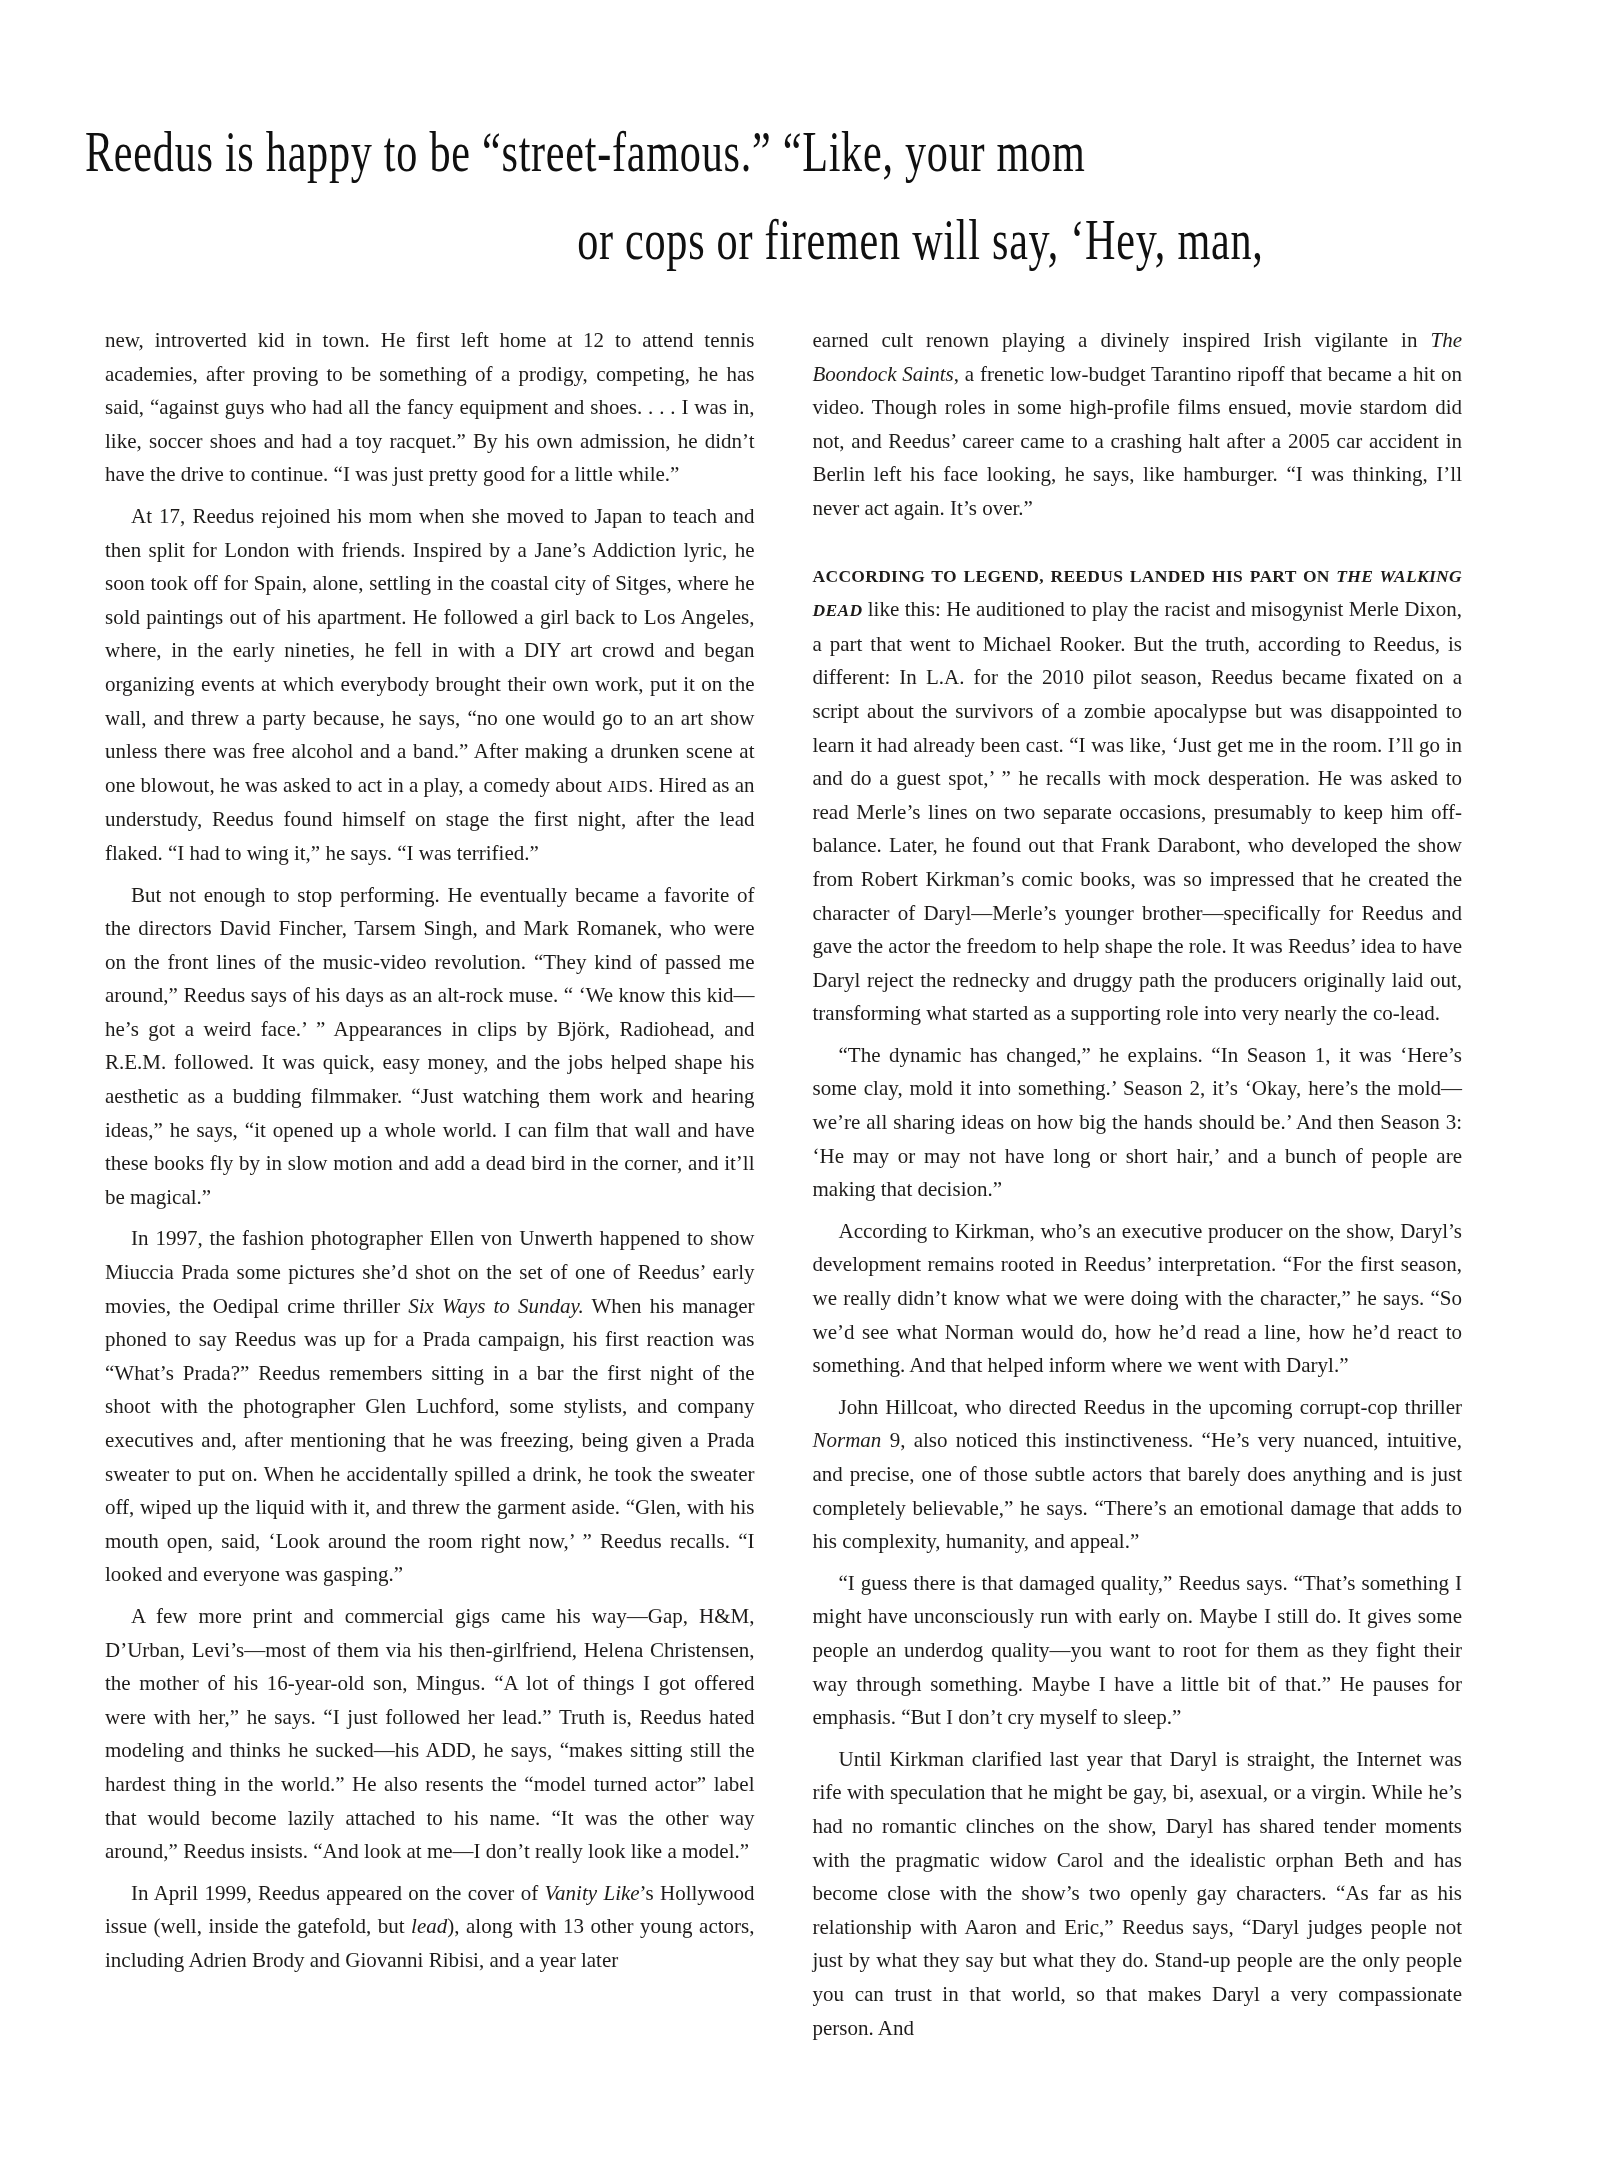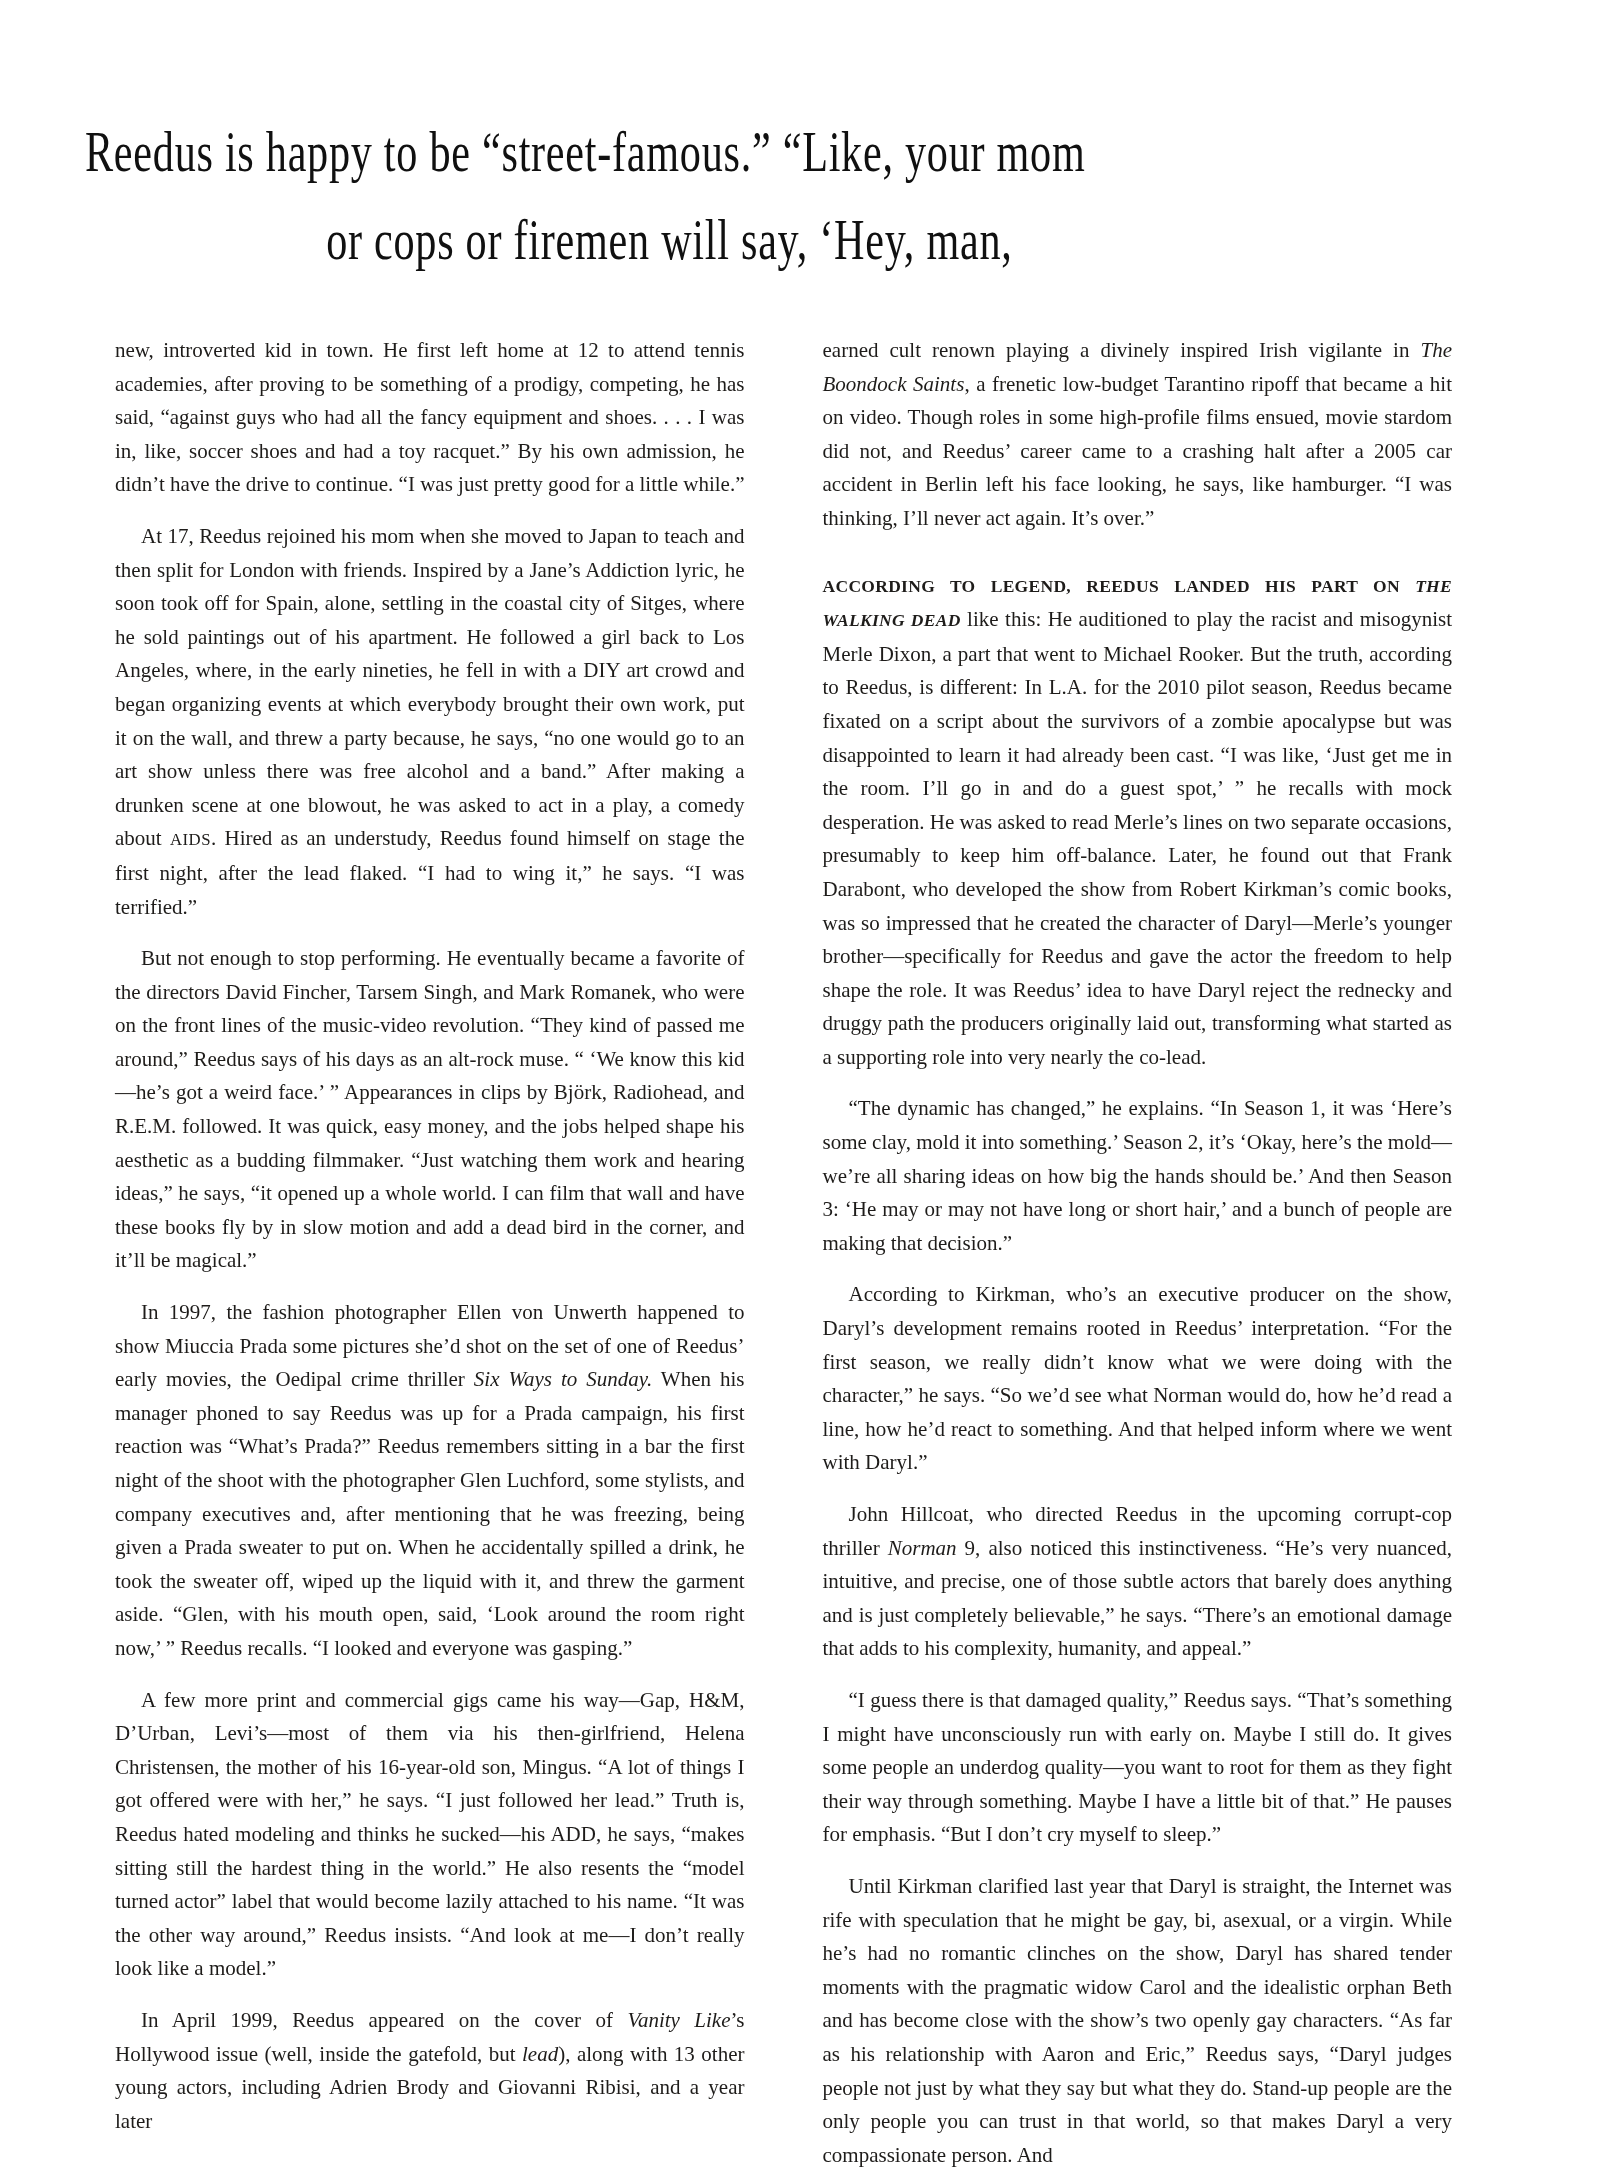--- a/index.html
+++ b/index.html
@@ -23,21 +23,21 @@
     color: var(--headline, #101010);
     font-size: 57px;
     line-height: 88px;
     font-weight: 400;
     letter-spacing: 1px;
   }
   .hl-line { display: block; white-space: nowrap; }
   .hl-line > span { display: inline-block; transform: scaleX(0.74); }
   .hl-line.hl1 { text-align: left; }
   .hl-line.hl1 > span { transform-origin: 0 50%; }
-  .hl-line.hl2 { text-align: left; }
+  .hl-line.hl2 { text-align: center; }
   .hl-line.hl2 > span { transform-origin: 100% 50%; }
 
   
   .columns {
     position: absolute;
     left: 97px;
     top: 316px;
     width: 1373px;
     display: flex;
     gap: 42px;
@@ -45,21 +45,21 @@
   .col {
     flex: 1 1 0;
     min-width: 0;
     color: var(--text, #1e1c1a);
     font-size: 21px;
     line-height: 33.6px;
     text-align: justify;
     hyphens: auto;
     -webkit-hyphens: auto;
   }
-  .para { margin: 18px; }
+  .para { margin: 8px; }
   .para.indent { text-indent: 26px; }
   .para.section-break { margin-top: 33px; }
   .lead {
     font-weight: 700;
     font-size: 17.5px;
     letter-spacing: 0.3px;
   }
   .sc {
     font-size: 0.8em;
     letter-spacing: 0.5px;

